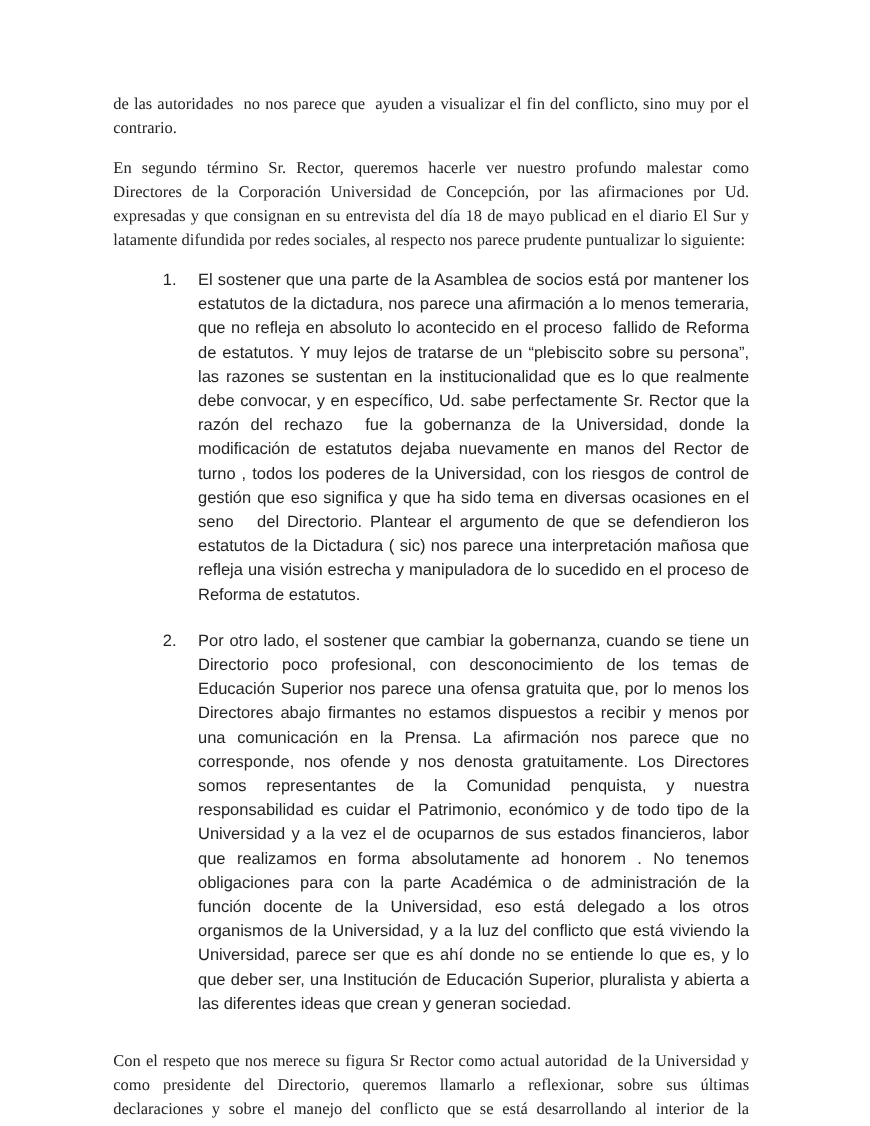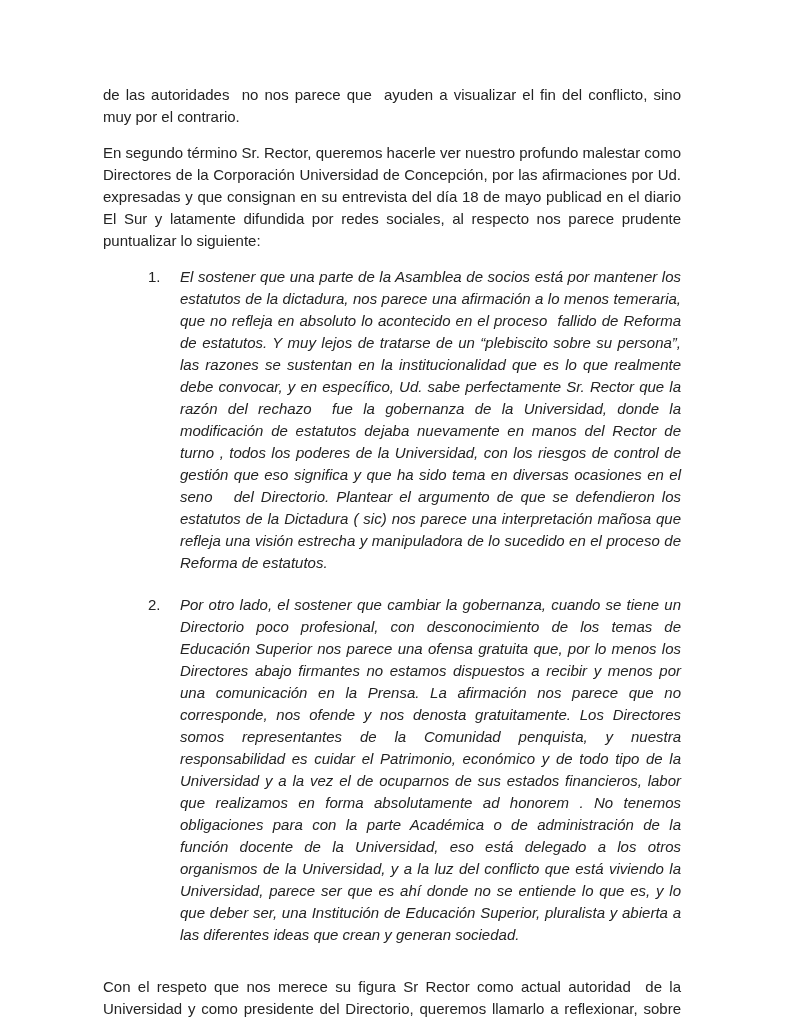--- a/index.html
+++ b/index.html
@@ -23,40 +23,40 @@
     font-size: 15px;
     line-height: 22px;
     color: #232323;
     text-align: justify;
     hyphens: none;
     -webkit-hyphens: none;
   }
   .para {
     margin: 0 0 14px 0;
     white-space: pre-wrap;
+    font-family: Liberation Serif, serif;
   }
   .numbered-list {
     margin: 0;
     padding: 0;
   }
   .list-item {
     display: flex;
     margin: 0 0 20px 0;
     padding-left: 45px;
   }
   .list-item .num {
     flex: 0 0 32px;
     width: 32px;
     text-align: left;
   }
   .list-item .item-text {
     flex: 1;
     text-align: justify;
     white-space: pre-wrap;
-    font-style: italic;
   }
   .closing {
     margin-top: 30px;
     margin-bottom: 0;
   }
 </style>
 </head>
 <body>
 
 <div class="page">

